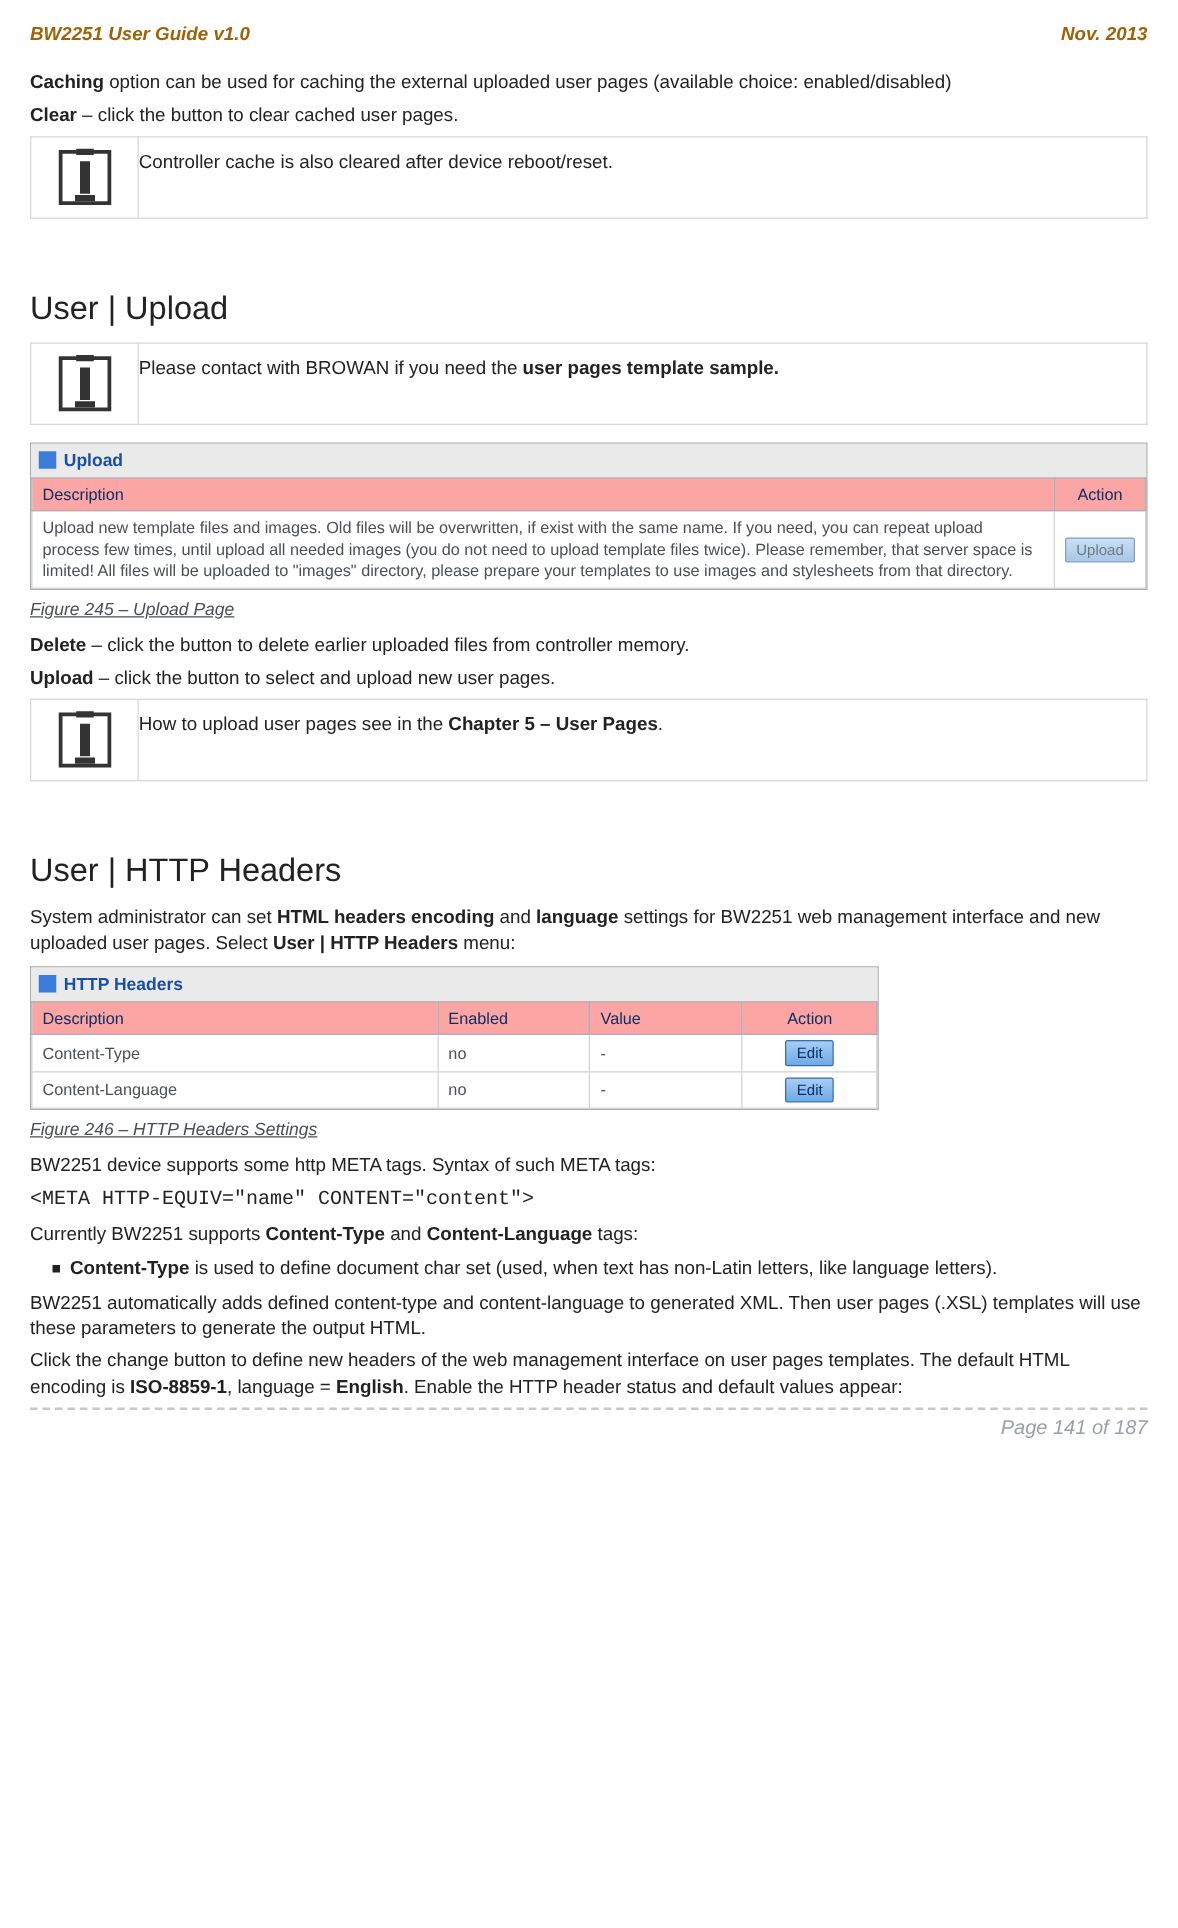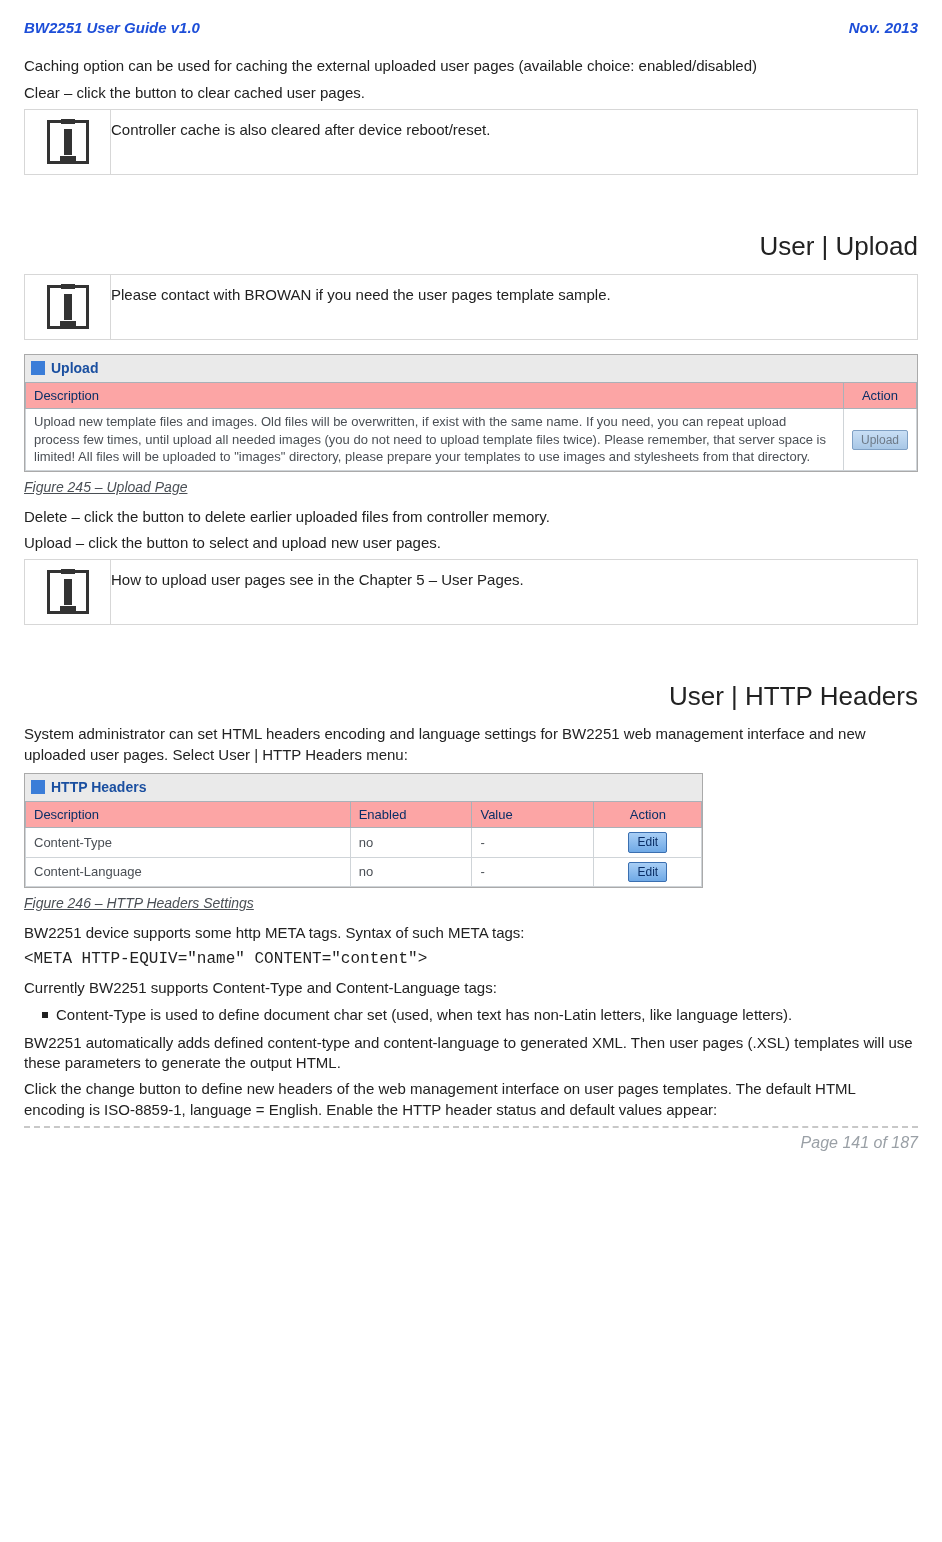--- a/index.html
+++ b/index.html
@@ -9,34 +9,33 @@
     color: #222;
     background: #fff;
     width: 942px;
     margin: 0 auto;
     padding: 18px 24px 10px 24px;
     line-height: 1.35;
   }
   .hdr-row {
     display: flex;
     justify-content: space-between;
-    color: #1d4ed8;
+    color: #a16207;
     font-style: italic;
     font-weight: 700;
     font-size: 15px;
     margin-bottom: 18px;
   }
   .para { margin-bottom: 6px; }
   .section-gap { height: 22px; }
   h2.section {
     font-size: 26px;
     font-weight: 400;
     color: #222;
     margin: 18px 0 10px 0;
-    text-align: right;
   }
   .info-table {
     width: 100%;
     border-collapse: collapse;
     margin: 6px 0 14px 0;
   }
   .info-table td {
     border: 1px solid #d7d7d7;
     padding: 10px 0;
     vertical-align: top;
@@ -151,21 +150,21 @@
 
   .ftr {
     border-top: 2px dashed #c8c8c8;
     margin-top: 4px;
     padding-top: 4px;
     text-align: right;
     color: #9aa0a6;
     font-style: italic;
     font-size: 16px;
   }
-  b { font-weight: 400; }
+  b { font-weight: 700; }
 </style>
 </head>
 <body>
 
 <div class="hdr-row">
   <span>BW2251 User Guide v1.0</span>
   <span>Nov.  2013</span>
 </div>
 
 <p class="para">

